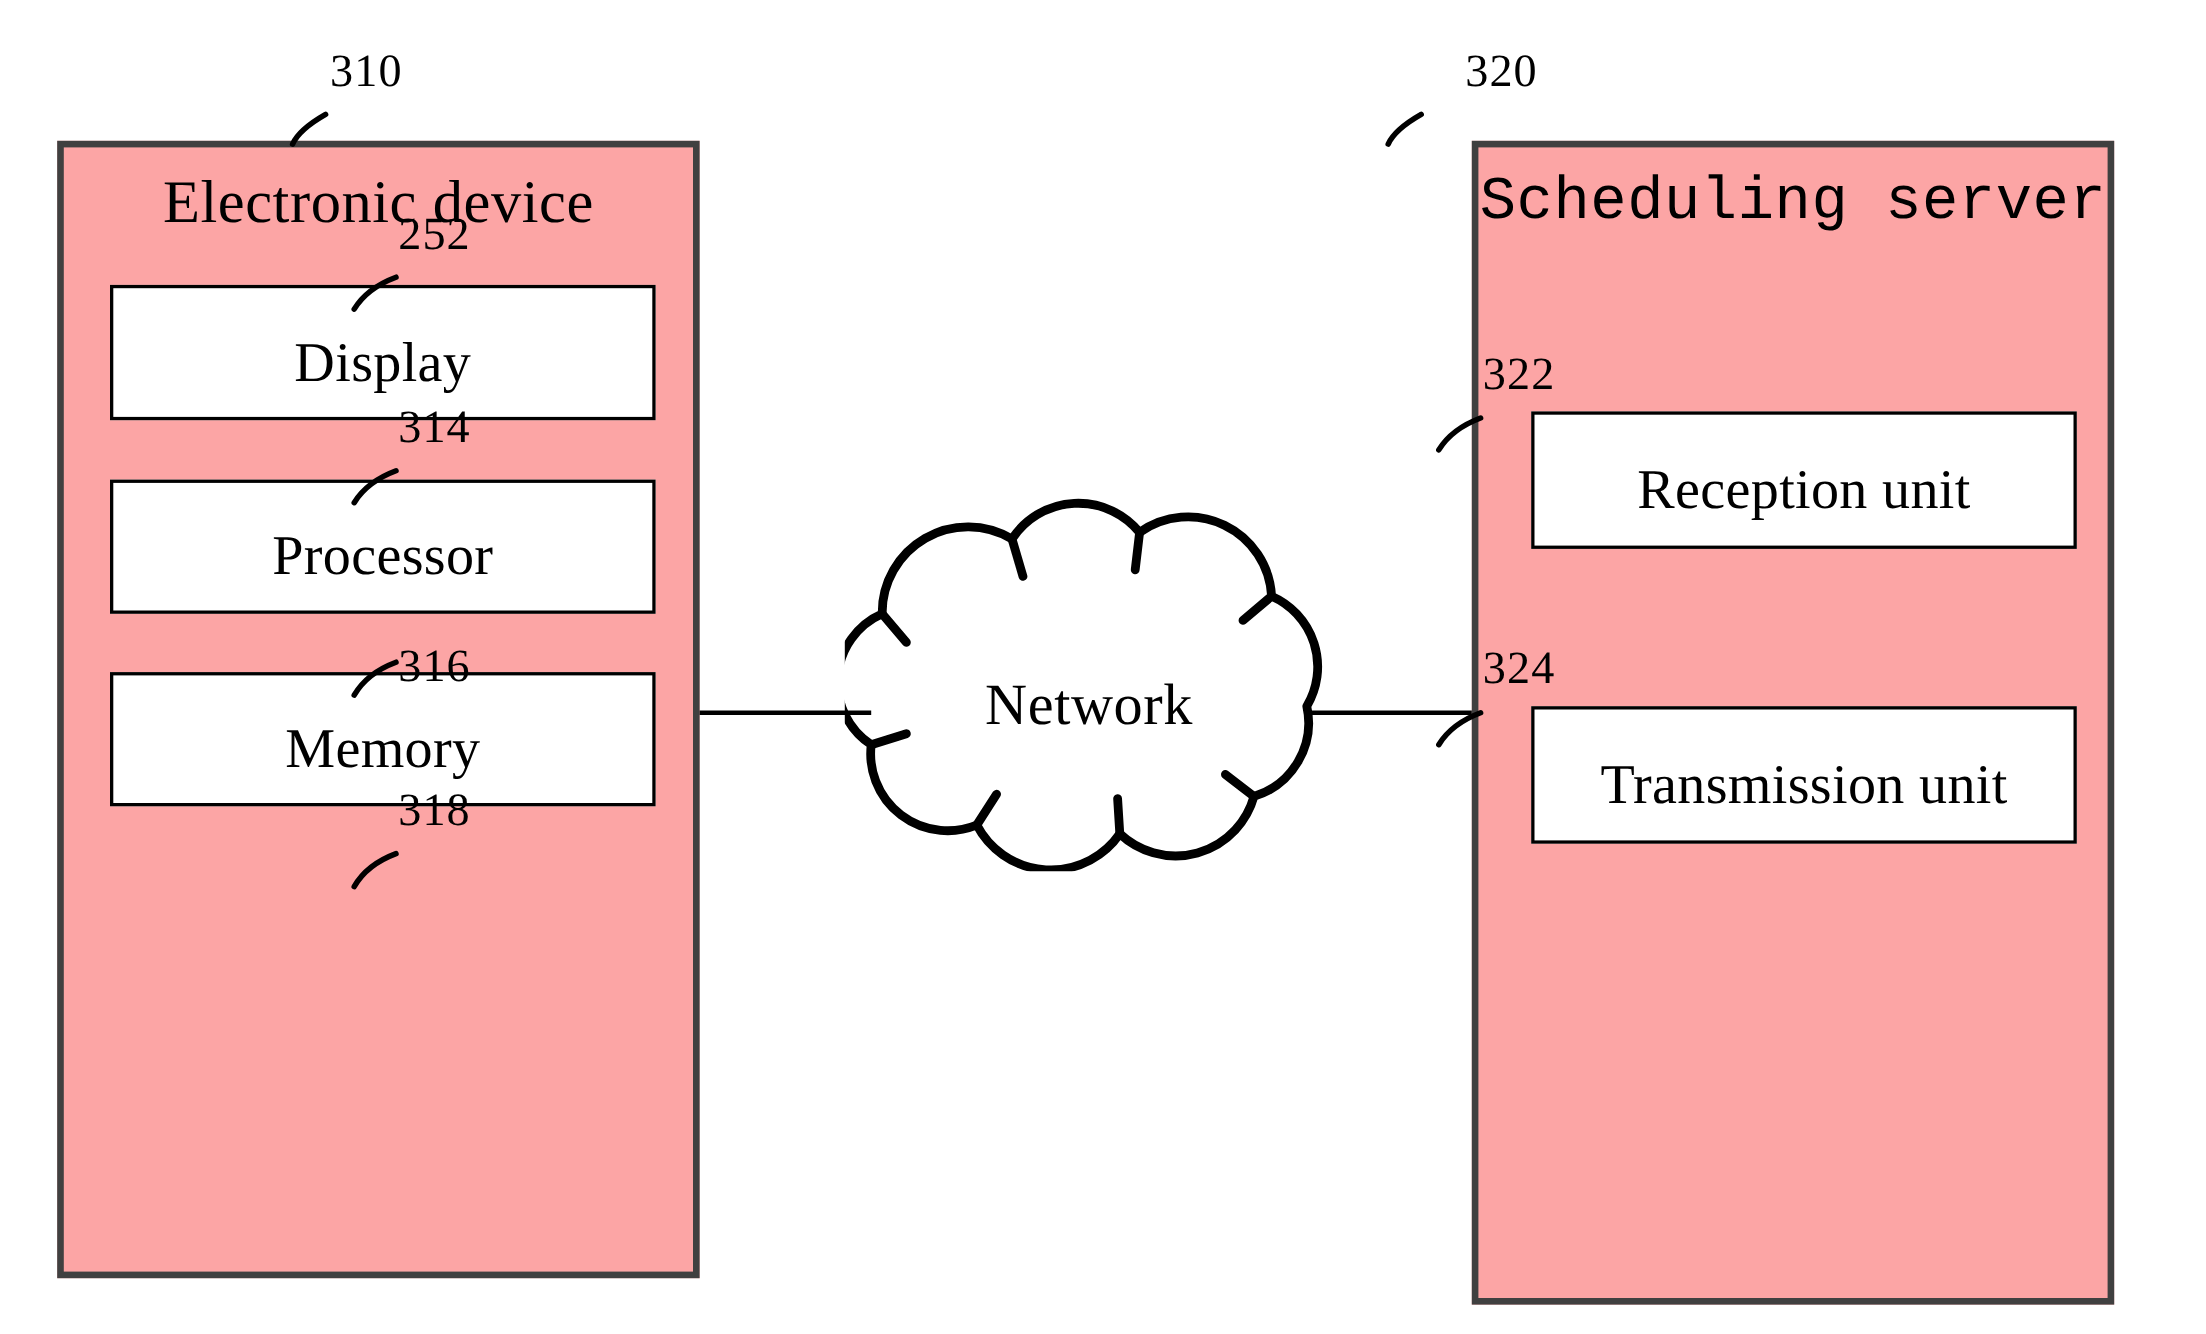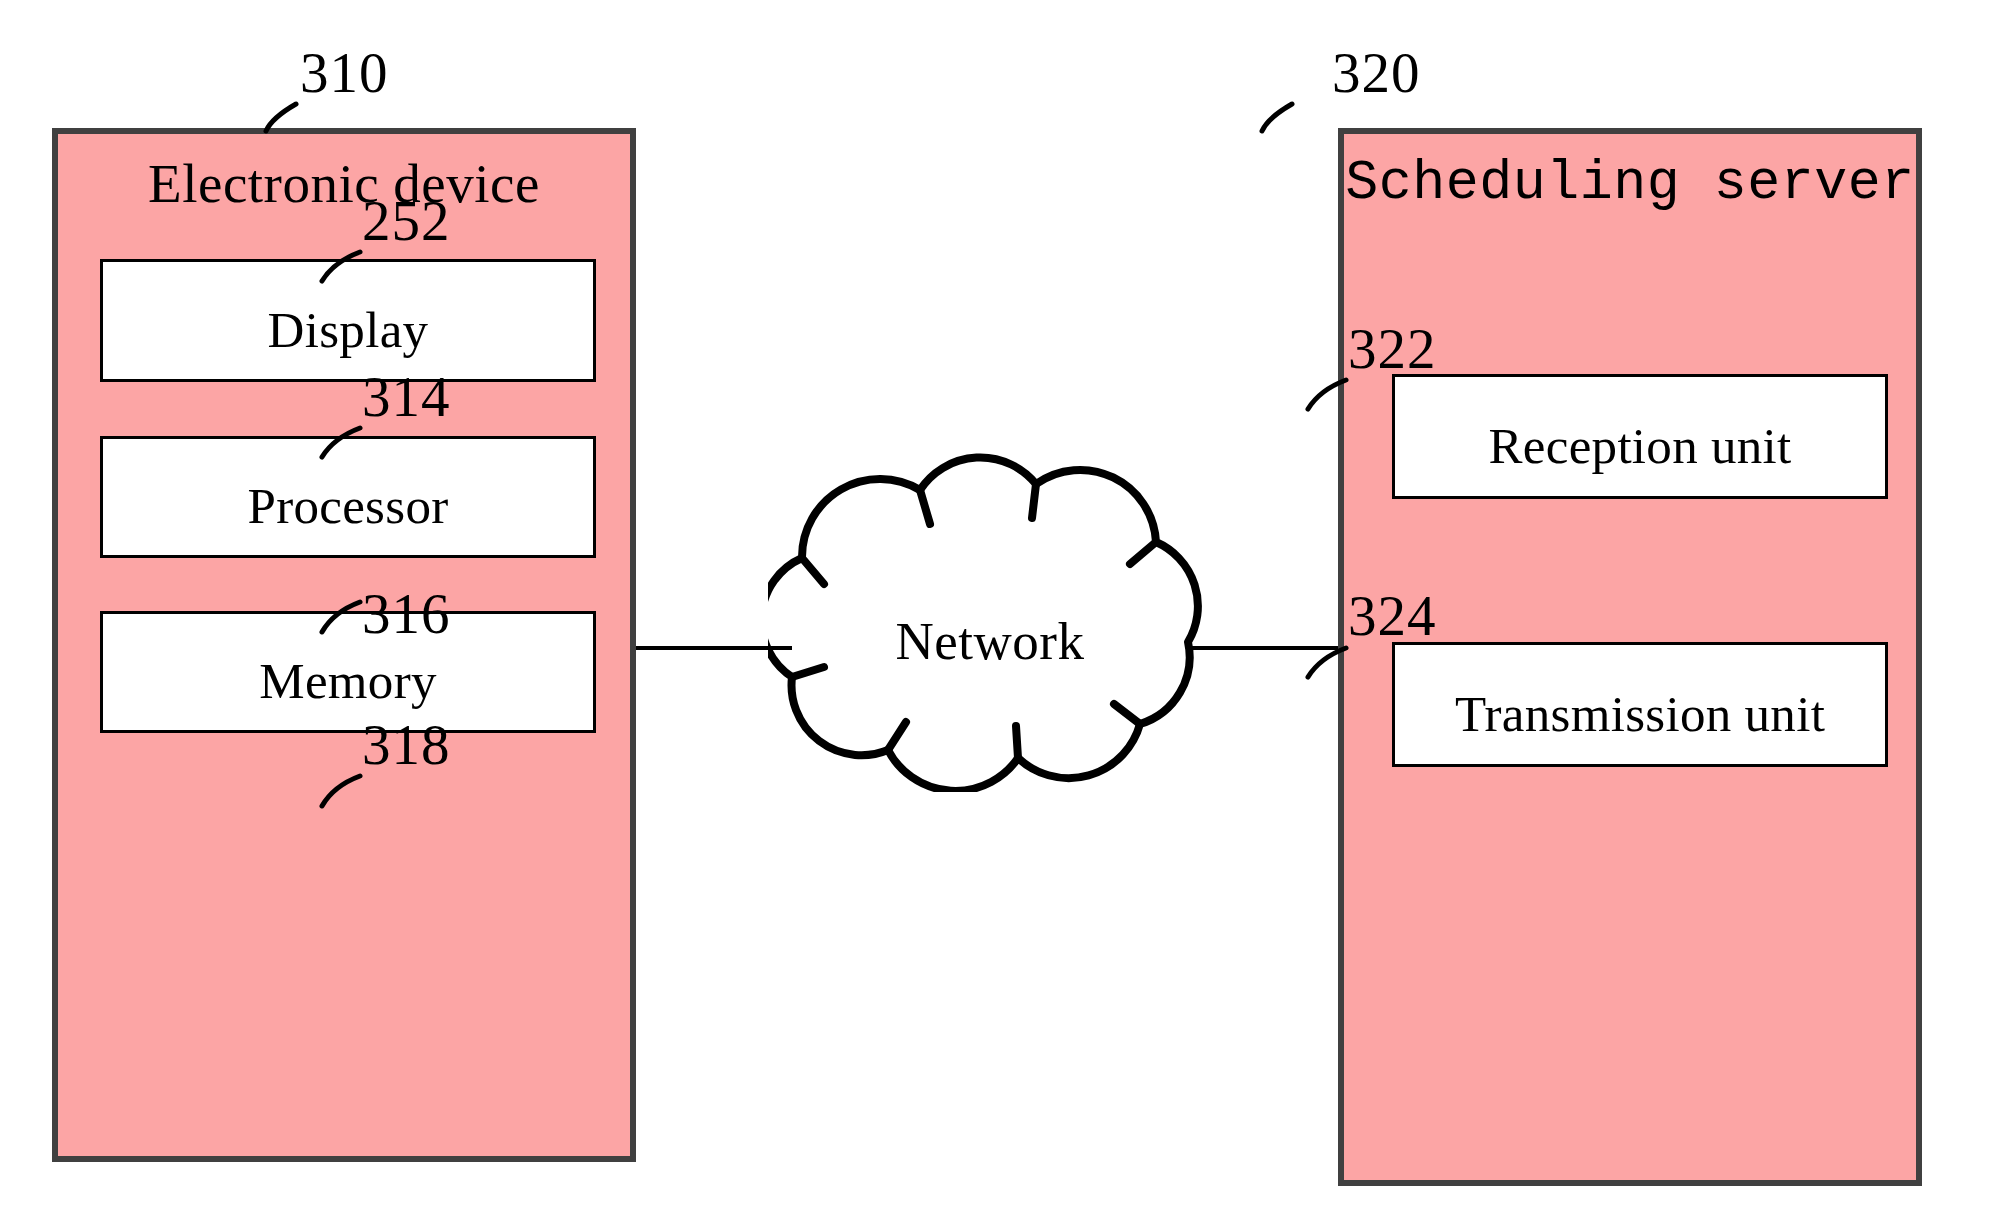--- a/index.html
+++ b/index.html
@@ -77,21 +77,21 @@
   #memory-box     { left: 42px;  top: 477px; width: 496px; height: 122px; }
   #program-box    { left: 42px;  top: 652px; width: 496px; height: 122px; }
 
   
   #reception-unit-box    { left: 48px; top: 240px; width: 496px; height: 125px; }
   #transmission-unit-box { left: 48px; top: 508px; width: 496px; height: 125px; }
 
   
   .ref-num {
     position: absolute;
-    font-size: 57px;
+    font-size: 42px;
     line-height: 1;
     white-space: nowrap;
     letter-spacing: 1px;
   }
   #ref-310 { left: 300px;  top: 44px; }
   #ref-312 { left: 362px;  top: 192px; }
   #ref-314 { left: 362px;  top: 368px; }
   #ref-316 { left: 362px;  top: 542px; margin-top: 43px; }
   #ref-318 { left: 362px;  top: 716px; }
   #ref-320 { left: 1296px; top: 44px; margin-left: 36px; }

